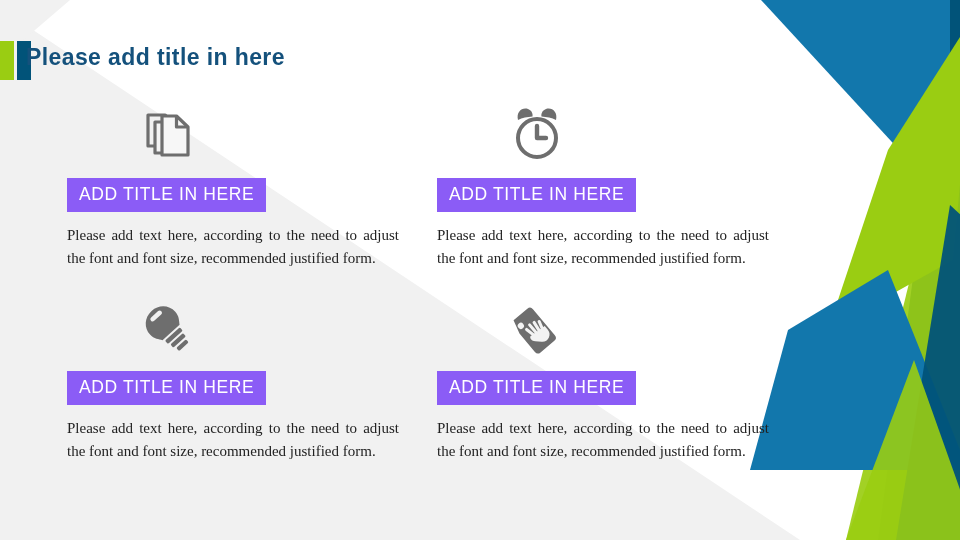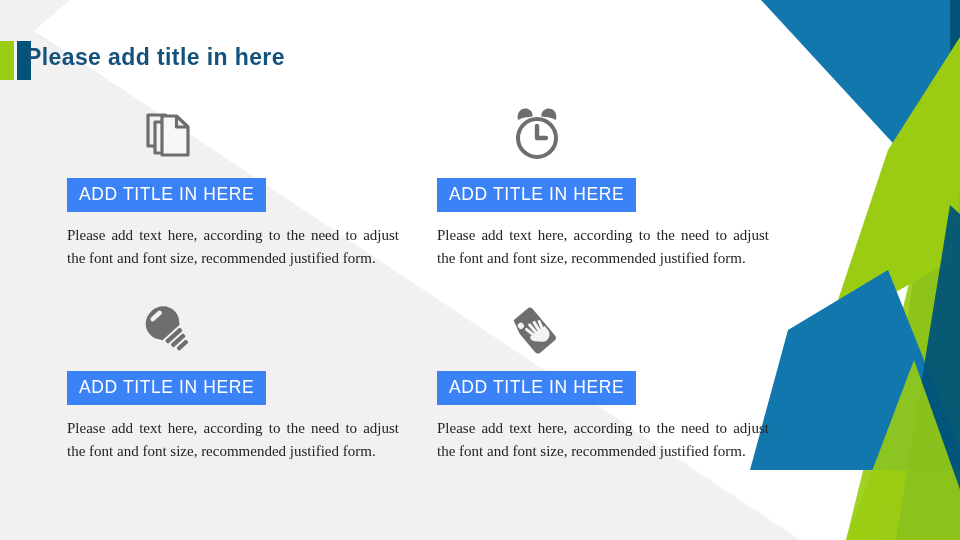--- a/index.html
+++ b/index.html
@@ -93,21 +93,21 @@
   .card-icon {
     height: 62px;
     display: flex;
     align-items: flex-end;
     justify-content: center;
     margin-left: -6px;
   }
   .card-icon svg { display: block; }
   .card-title {
     margin-top: 12px;
-    background: #3b82f6;
+    background: #8b5cf6;
     color: #ffffff;
     font-size: 17.5px;
     letter-spacing: 0.6px;
     padding: 6px 12px 7px 12px;
     display: inline-block;
     white-space: nowrap;
   }
   .card-body {
     margin-top: 12px;
     width: 332px;

